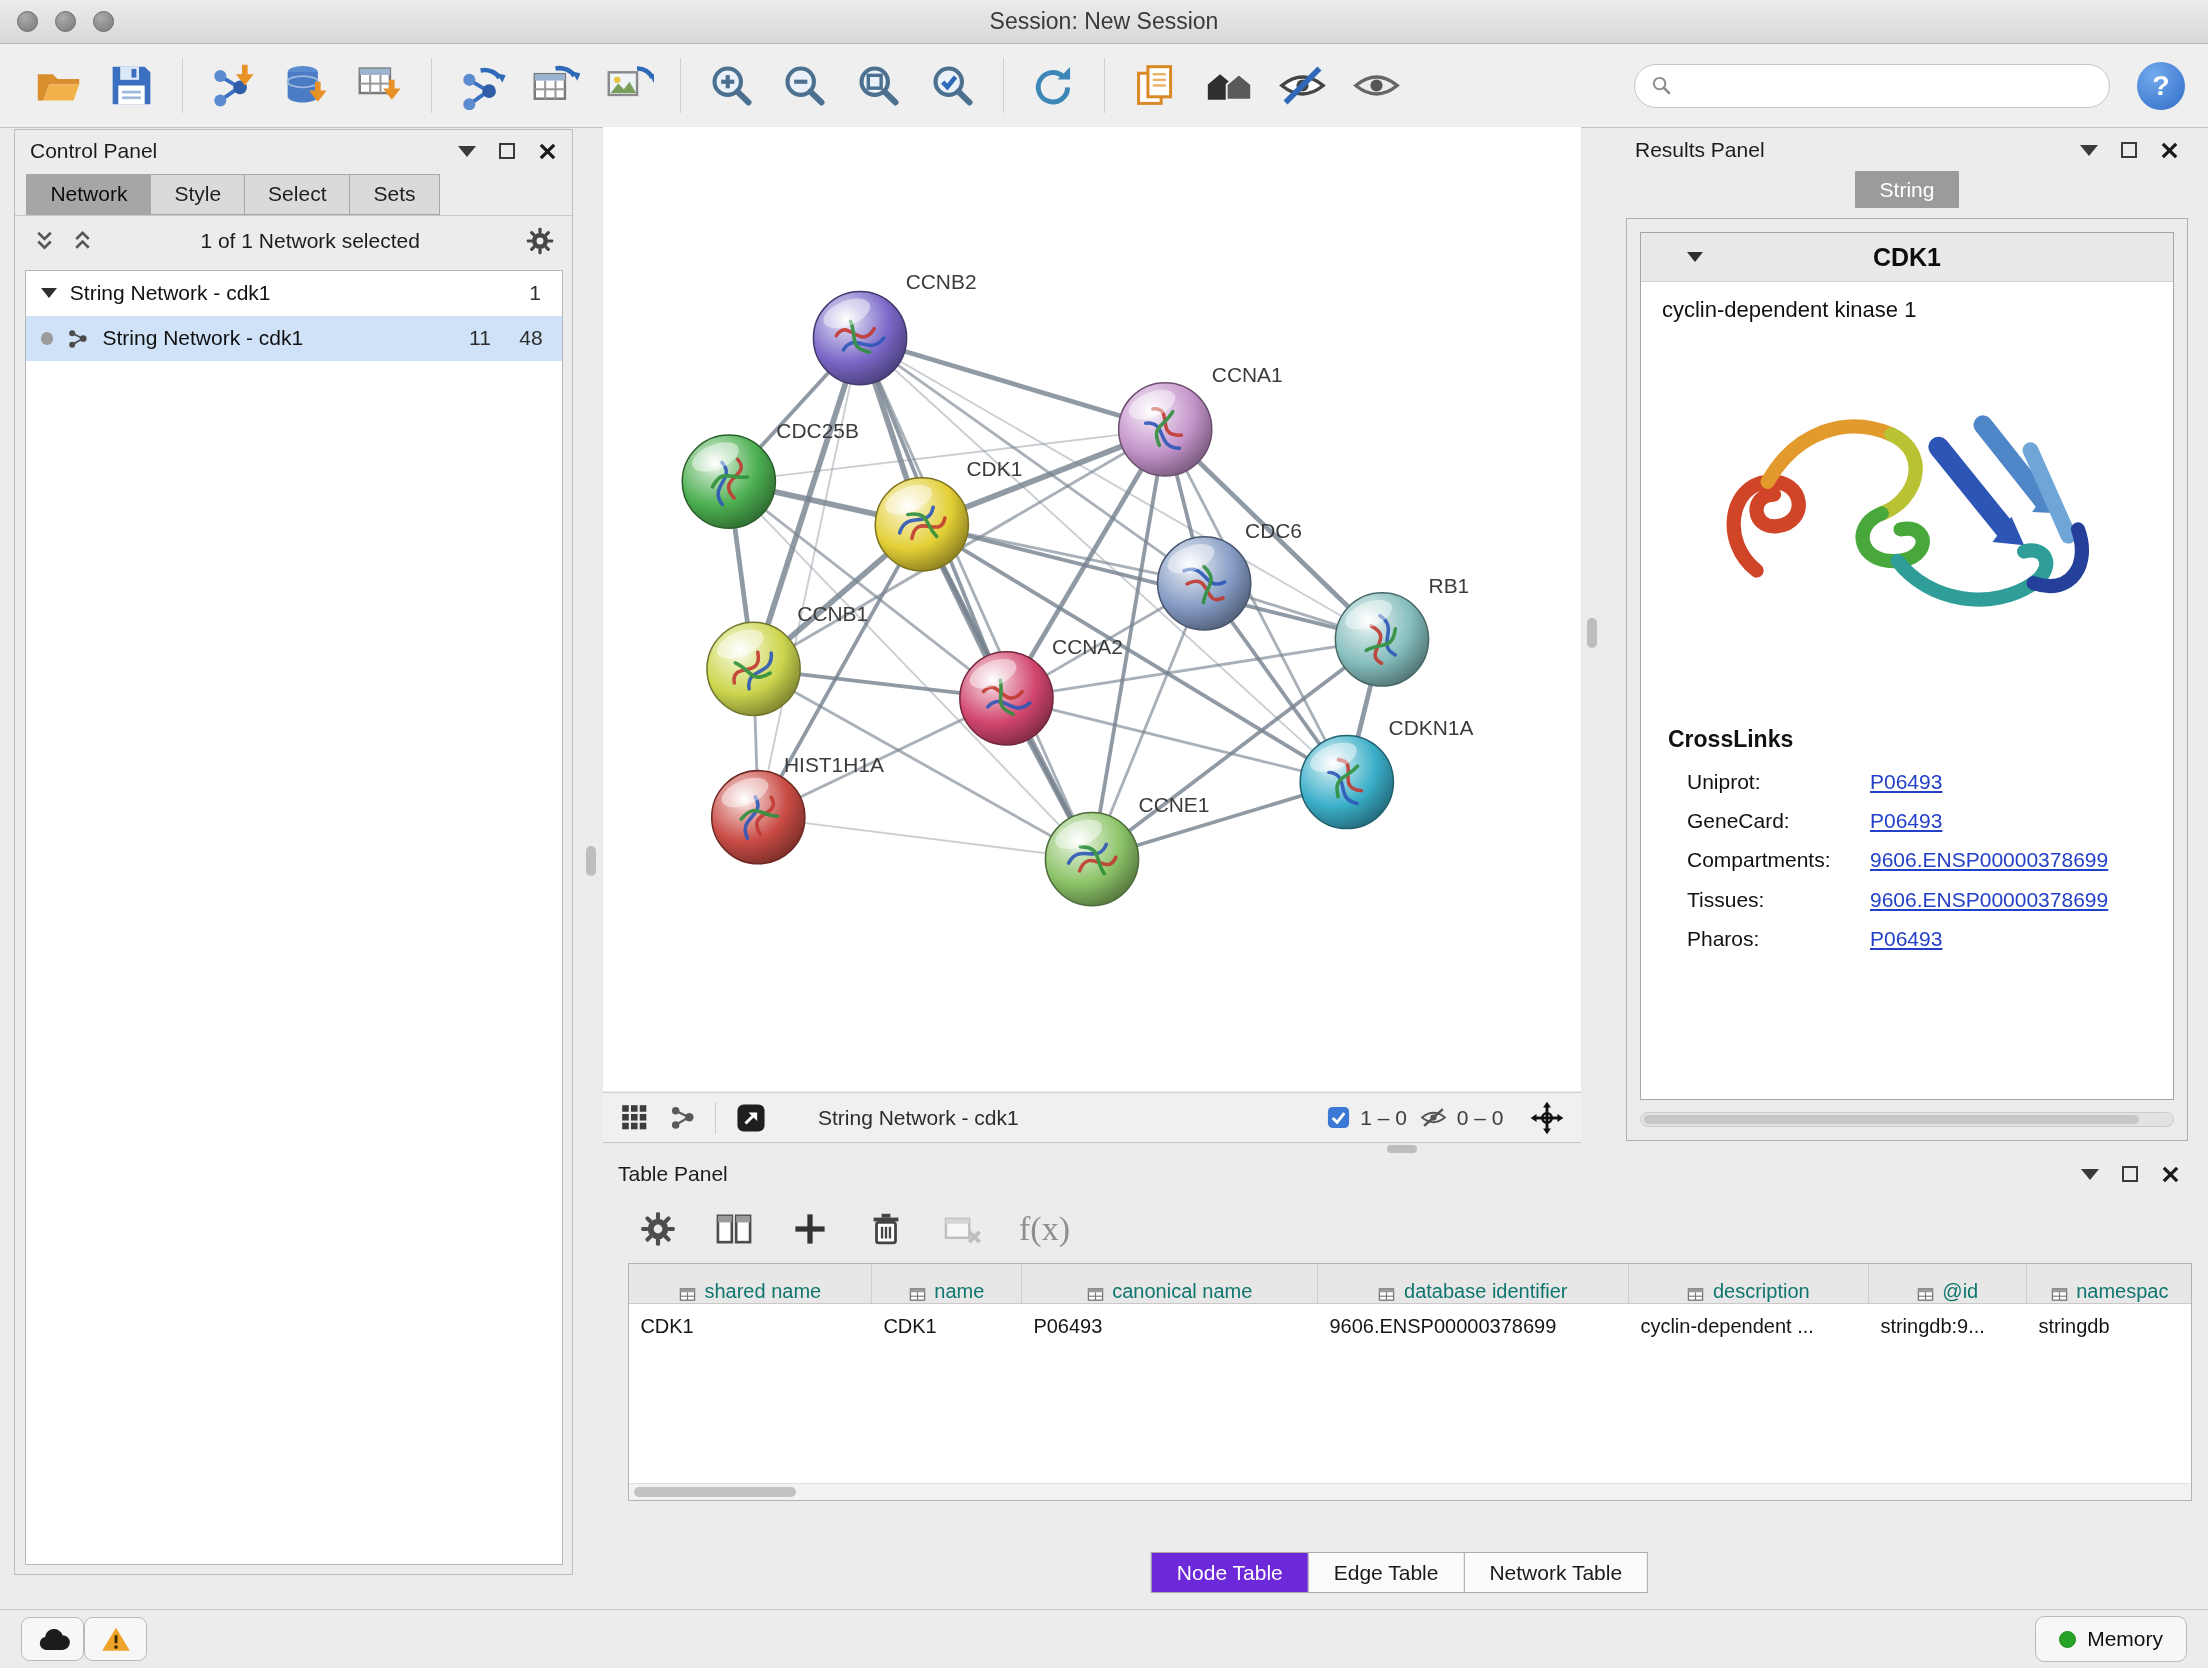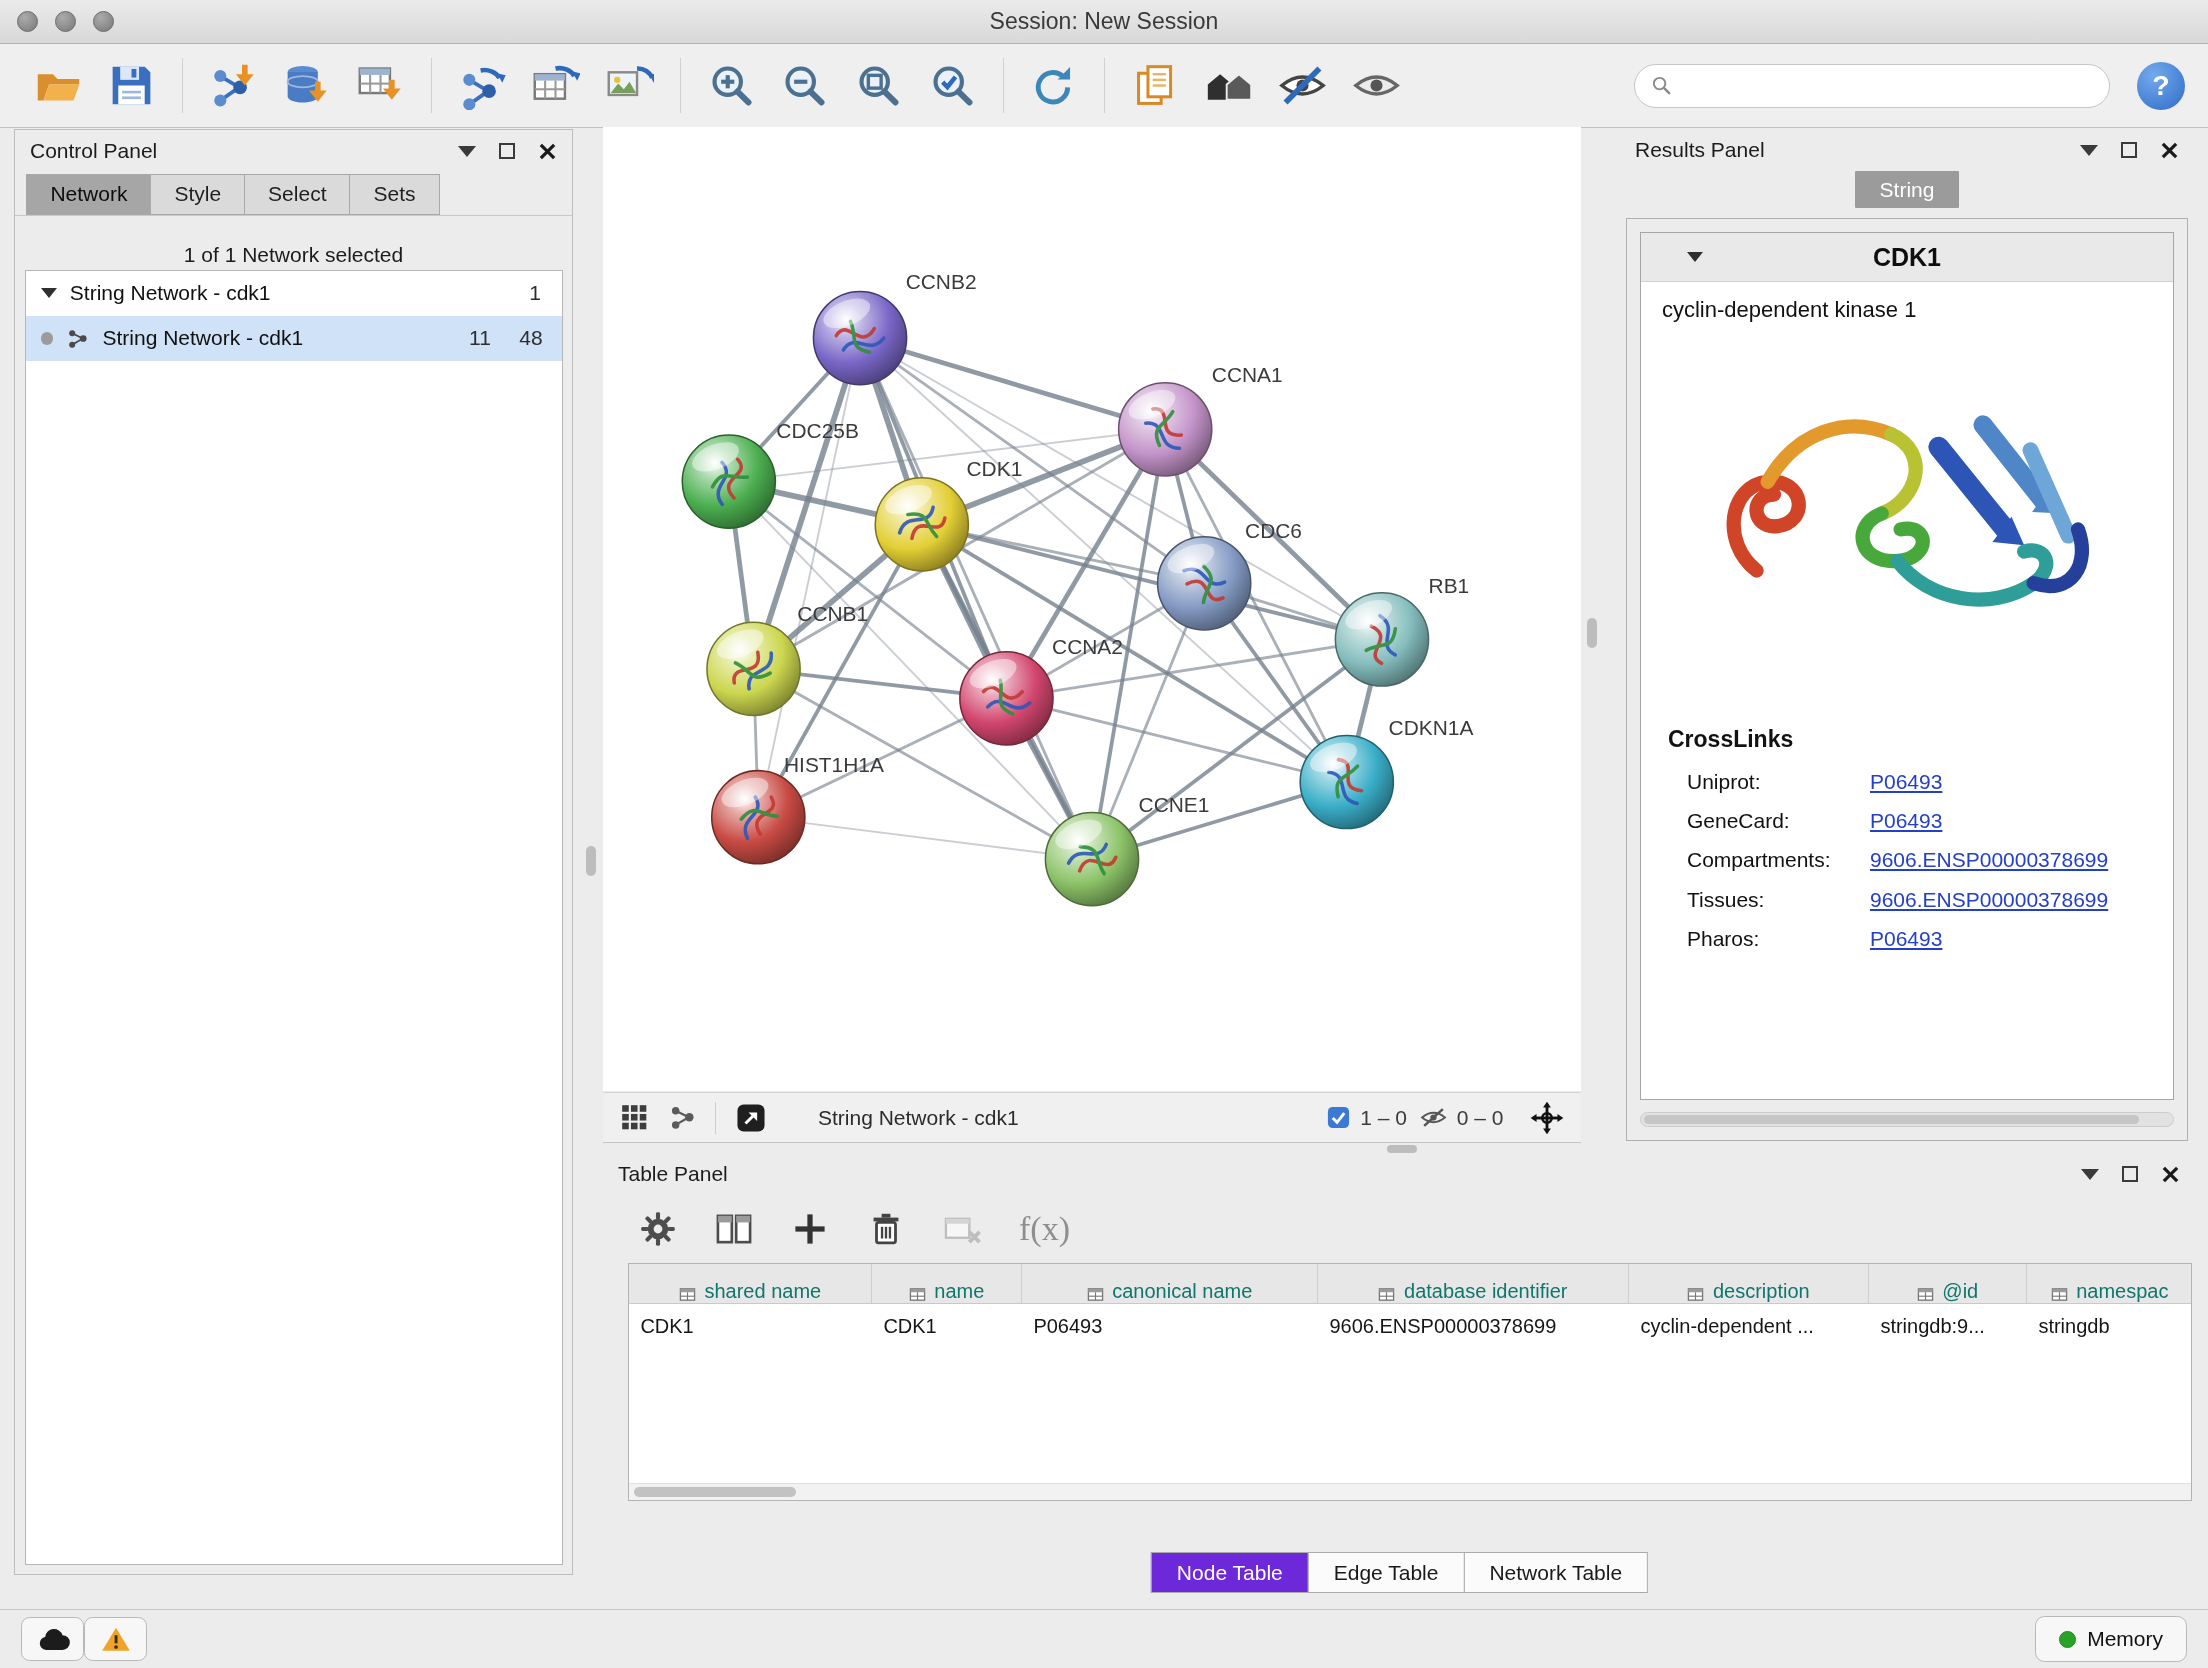--- a/index.html
+++ b/index.html
@@ -36,21 +36,21 @@
   .tri-down { width:0; height:0; border-left:9.5px solid transparent; border-right:9.5px solid transparent; border-top:11.4px solid #3a3a3a; }
   .float-box { width:16px; height:16px; border:2.4px solid #3a3a3a; }
   .close-x svg { width:19px; height:19px; display:block; }
 
   
   .control-panel { position:absolute; left:14px; top:129px; width:559px; height:1446px;
     background:#ececec; border:1px solid #bdbdbd; display:flex; flex-direction:column; }
   .cp-tabs { display:flex; padding:0 11.4px; margin-top:1.9px; }
   .cp-tab { border:1px solid #a8a8a8; background:#dadada; font-size:21px; padding:7.6px 23px; margin-right:-1px; color:#1f1f1f; }
   .cp-tab.selected { background:#a6a6a6; color:#0d0d0d; }
-  .cp-subrow { display:flex; align-items:center; height:51px; padding:0 17px; gap:13.3px; border-top:1px solid #c9c9c9;flex-direction:column; }
+  .cp-subrow { display:flex; align-items:center; height:51px; padding:0 17px; gap:13.3px; border-top:1px solid #c9c9c9; }
   .cp-summary { flex:1; text-align:center; font-size:21px; color:#1c1c1c; }
   .cp-tree { flex:1; margin:3.8px 9.5px 9.5px; background:#fff; border:1px solid #b6b6b6; overflow:hidden; }
   .tree-row { display:flex; align-items:center; height:45px; font-size:21px; padding:0 15px; gap:13.3px; color:#111; }
   .tree-row.selected { background:#cfe2f7; }
   .tree-count { margin-left:auto; color:#2e2e2e; padding-right:5.7px; }
   .tree-counts { margin-left:auto; display:flex; gap:28.5px; color:#2e2e2e; padding-right:3.8px; }
   .tree-tri { width:0; height:0; border-left:8.6px solid transparent; border-right:8.6px solid transparent; border-top:10.5px solid #2f2f2f; }
   .tree-dot { width:12.4px; height:12.4px; border-radius:50%; background:#9b9b9b; }
 
   

